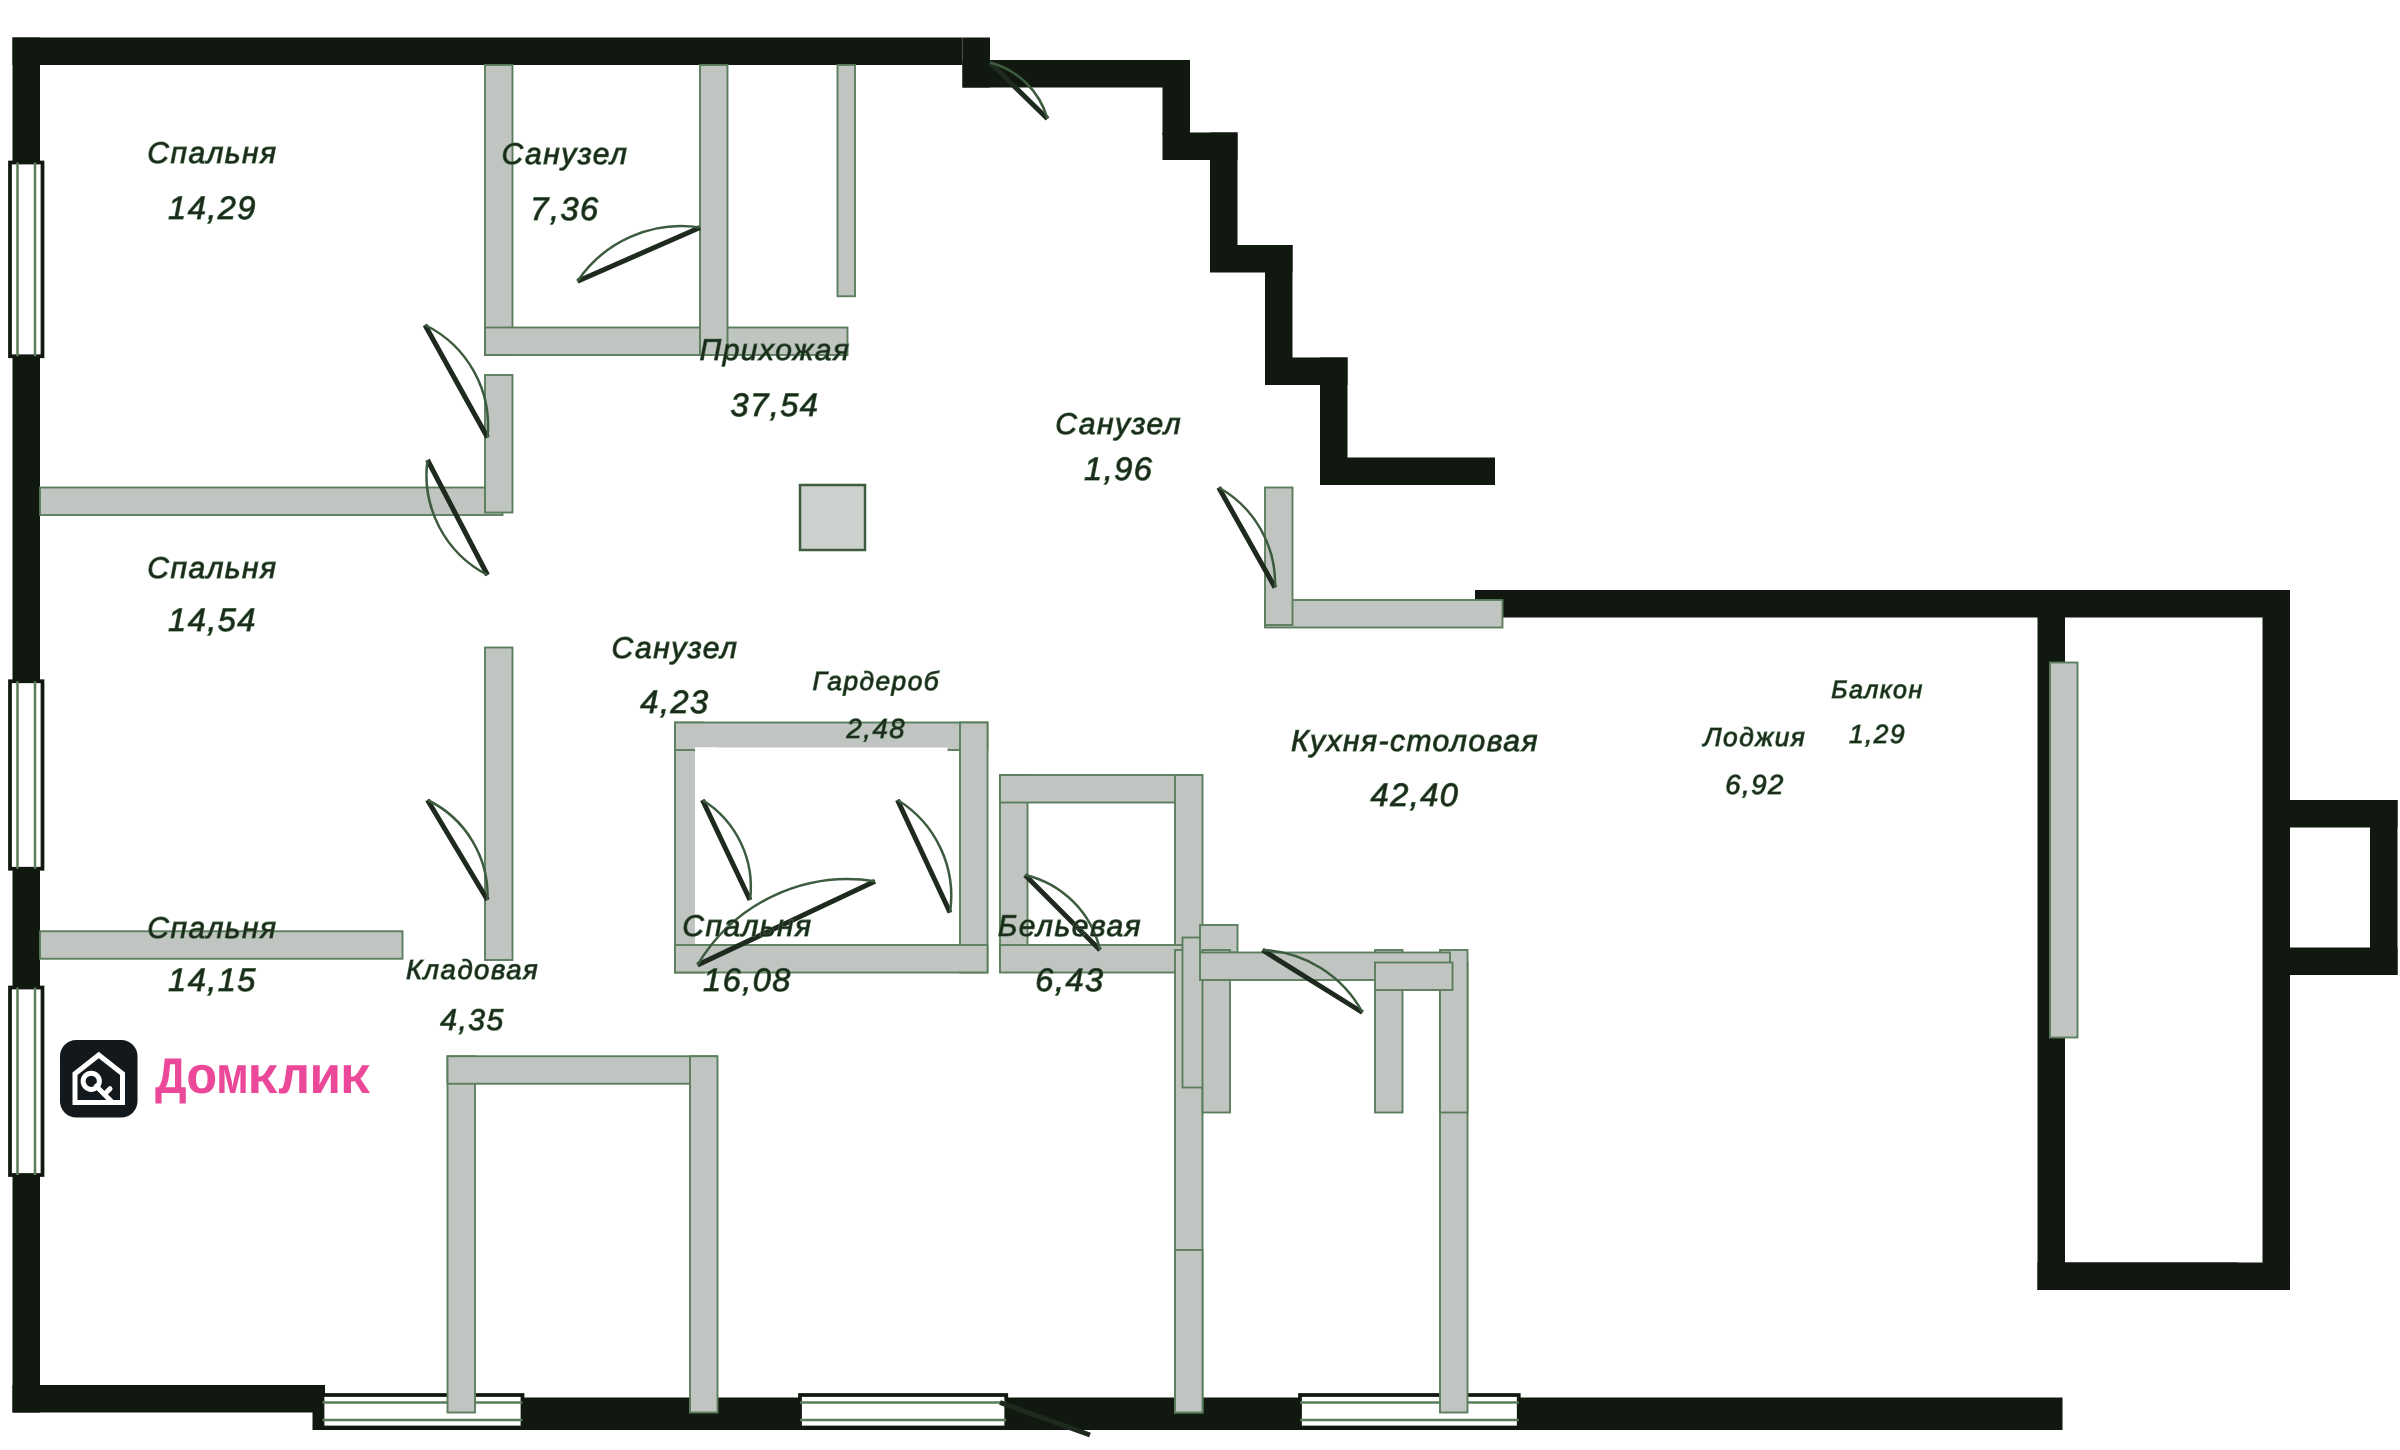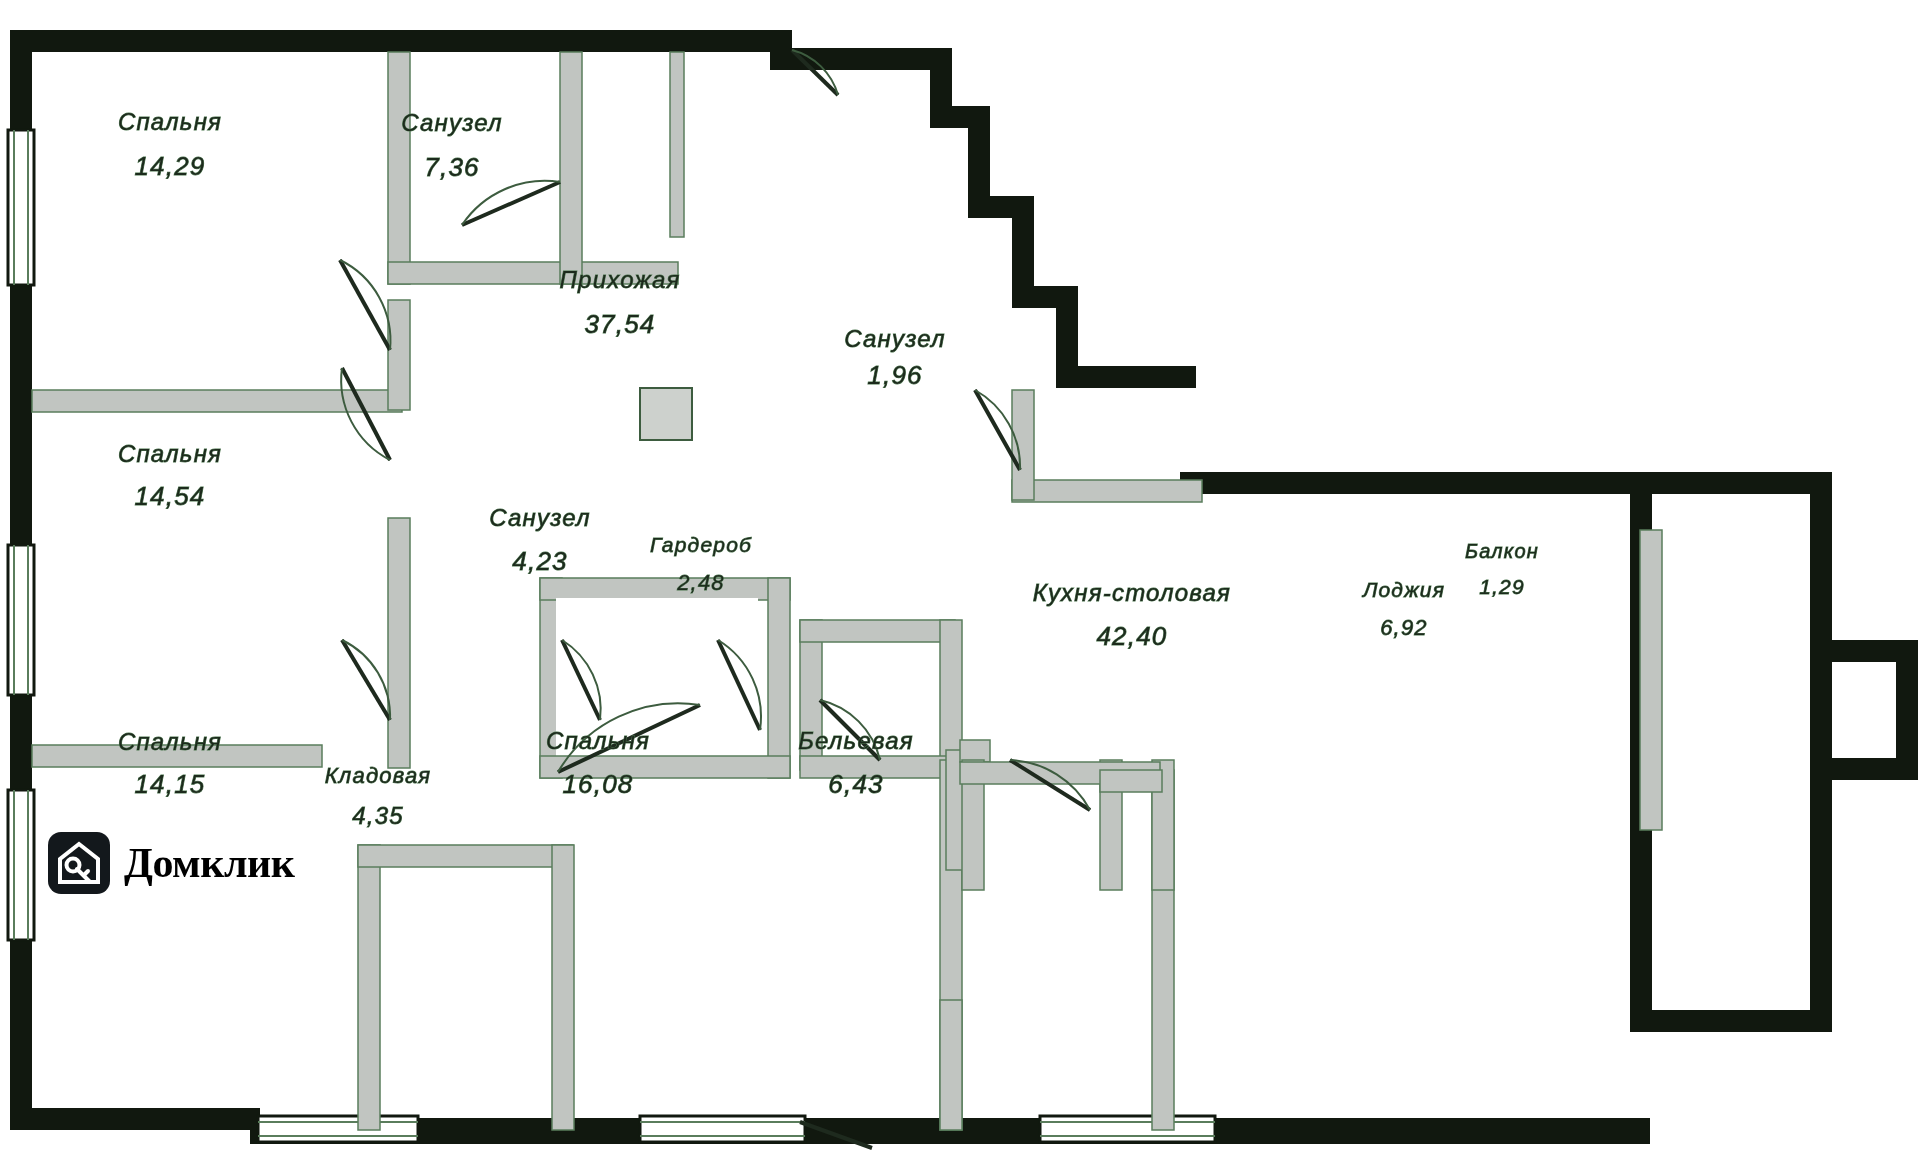--- a/index.html
+++ b/index.html
@@ -27,22 +27,22 @@
   .logo-wrap{
     position:absolute;
     left:48px; top:832px;
     display:flex;align-items:center;gap:14px;
   }
   .logo-mark{
     width:62px;height:62px;border-radius:13px;background:#13181c;
     position:relative;flex:0 0 auto;
   }
   .logo-text{
-    font-family:Liberation Serif, serif;
-    font-weight:bold;font-size:42px;color:#000000;letter-spacing:-0.5px;
+    font-family:Liberation Mono, monospace;
+    font-weight:bold;font-size:42px;color:#ec4899;letter-spacing:-0.5px;
     line-height:1;
   }
 </style>
 </head>
 <body>
 
 <div id="plan">
 <svg width="1920" height="1160" viewBox="0 0 1920 1160" xmlns="http://www.w3.org/2000/svg">
 
   <g>

